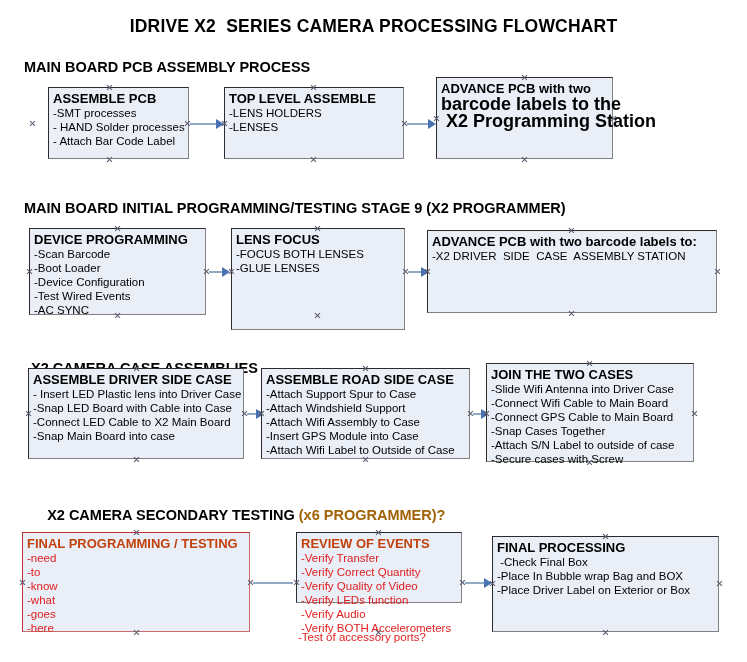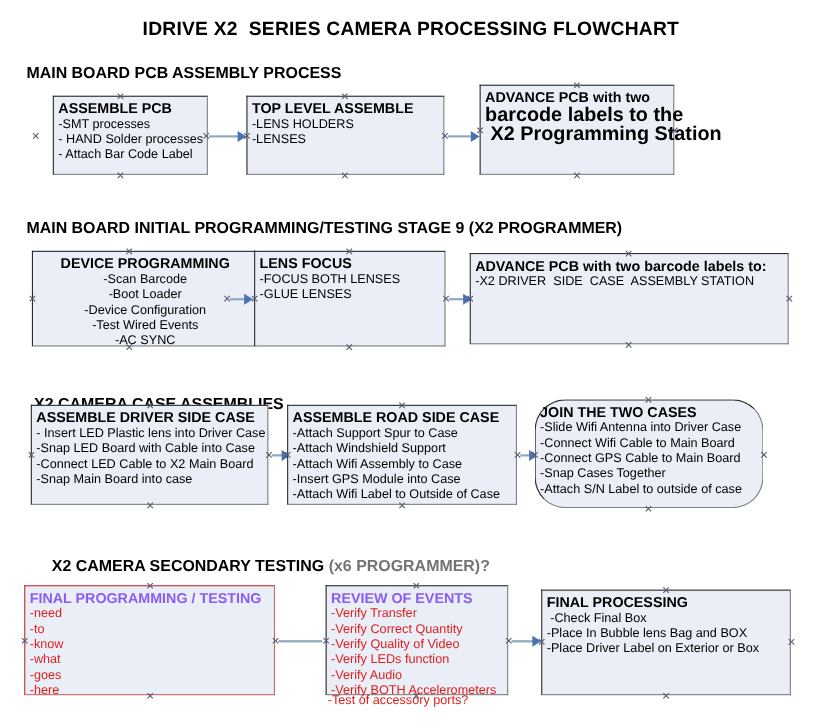--- a/index.html
+++ b/index.html
@@ -34,21 +34,21 @@
     white-space: pre;
   }
   .section-title {
     position: absolute;
     font-size: 14.5px;
     font-weight: bold;
     color: #000000;
     white-space: pre;
   }
   .section-title .accent-red {
-    color: #737373;
+    color: #a16207;
   }
 
   
   .box {
     position: absolute;
     background: #e9eef7;
     border: 1px solid #2b2b2b;
     border-right-color: #808080;
     border-bottom-color: #808080;
     box-sizing: border-box;
@@ -75,21 +75,21 @@
   }
   .box.bold-body .box-line {
     font-weight: bold;
     font-size: 18px;
     line-height: 17px;
   }
   .box.red-text .box-title,
   .box.red-text .box-line {
     color: #e02020;
   }
-  .box.red-text .box-title { color: #8b5cf6; }
+  .box.red-text .box-title { color: #c2410c; }
 
   
   .overflow-line {
     position: absolute;
     font-size: 11.5px;
     color: #e02020;
     line-height: 14px;
     white-space: pre;
   }
 
@@ -166,37 +166,37 @@
     <div class="box-line">barcode labels to the</div>
     <div class="box-line"> X2 Programming Station</div>
   </div>
   <div class="handle" style="left:521px; top:74px;"></div>
   <div class="handle" style="left:521px; top:156px;"></div>
   <div class="handle" style="left:433px; top:115px;"></div>
   <div class="handle" style="left:610px; top:115px;"></div>
 
   <div class="section-title" style="left:24px; top:200px;">MAIN BOARD INITIAL PROGRAMMING/TESTING STAGE 9 (X2 PROGRAMMER)</div>
 
-  <div class="box" style="left:29px; top:228px; width:204px; height:87px;text-align:center;">
+  <div class="box" style="left:29px; top:228px; width:177px; height:87px;">
     <div class="box-title">DEVICE PROGRAMMING</div>
     <div class="box-line">-Scan Barcode</div>
     <div class="box-line">-Boot Loader</div>
     <div class="box-line">-Device Configuration</div>
     <div class="box-line">-Test Wired Events</div>
     <div class="box-line">-AC SYNC</div>
   </div>
   <div class="handle" style="left:114px; top:225px;"></div>
   <div class="handle" style="left:114px; top:312px;"></div>
   <div class="handle" style="left:26px;  top:268px;"></div>
   <div class="handle" style="left:203px; top:268px;"></div>
 
   <div class="arrow-line" style="left:209px; top:271px; width:17px;"></div>
   <div class="arrow-head" style="left:222px; top:267px;"></div>
 
-  <div class="box" style="left:231px; top:228px; width:174px; height:87px;">
+  <div class="box" style="left:231px; top:228px; width:174px; height:102px;">
     <div class="box-title">LENS FOCUS</div>
     <div class="box-line">-FOCUS BOTH LENSES</div>
     <div class="box-line">-GLUE LENSES</div>
   </div>
   <div class="handle" style="left:314px; top:225px;"></div>
   <div class="handle" style="left:314px; top:312px;"></div>
   <div class="handle" style="left:228px; top:268px;"></div>
   <div class="handle" style="left:402px; top:268px;"></div>
 
   <div class="arrow-line" style="left:408px; top:271px; width:16px;"></div>
@@ -237,27 +237,28 @@
     <div class="box-line">-Attach Wifi Label to Outside of Case</div>
   </div>
   <div class="handle" style="left:362px; top:365px;"></div>
   <div class="handle" style="left:362px; top:456px;"></div>
   <div class="handle" style="left:258px; top:410px;"></div>
   <div class="handle" style="left:467px; top:410px;"></div>
 
   <div class="arrow-line" style="left:473px; top:413px; width:12px;"></div>
   <div class="arrow-head" style="left:481px; top:409px;"></div>
 
-  <div class="box" style="left:486px; top:363px; width:208px; height:99px;border-radius:28px;">
+  <div class="box" style="left:486px; top:363px; width:208px; height:99px;">
     <div class="box-title">JOIN THE TWO CASES</div>
     <div class="box-line">-Slide Wifi Antenna into Driver Case</div>
     <div class="box-line">-Connect Wifi Cable to Main Board</div>
     <div class="box-line">-Connect GPS Cable to Main Board</div>
     <div class="box-line">-Snap Cases Together</div>
     <div class="box-line">-Attach S/N Label to outside of case</div>
+    <div class="box-line">-Secure cases with Screw</div>
   </div>
   <div class="handle" style="left:586px; top:360px;"></div>
   <div class="handle" style="left:586px; top:459px;"></div>
   <div class="handle" style="left:483px; top:410px;"></div>
   <div class="handle" style="left:691px; top:410px;"></div>
 
   <div class="section-title" style="left:31px; top:491px;">
     <span>X2 CAMERA SECONDARY TESTING </span><span class="accent-red">(x6 PROGRAMMER)?</span>
   </div>
 
@@ -270,42 +271,42 @@
     <div class="box-line">-goes</div>
     <div class="box-line">-here</div>
   </div>
   <div class="handle" style="left:133px; top:529px;"></div>
   <div class="handle" style="left:133px; top:629px;"></div>
   <div class="handle" style="left:19px;  top:579px;"></div>
   <div class="handle" style="left:247px; top:579px;"></div>
 
   <div class="arrow-line" style="left:253px; top:582px; width:40px;"></div>
 
-  <div class="box red-text" style="left:296px; top:532px; width:166px; height:100px;">
+  <div class="box red-text" style="left:296px; top:532px; width:166px; height:71px;">
     <div class="box-title">REVIEW OF EVENTS</div>
     <div class="box-line">-Verify Transfer</div>
     <div class="box-line">-Verify Correct Quantity</div>
     <div class="box-line">-Verify Quality of Video</div>
     <div class="box-line">-Verify LEDs function</div>
     <div class="box-line">-Verify Audio</div>
     <div class="box-line">-Verify BOTH Accelerometers</div>
   </div>
   <div class="overflow-line" style="left:298px; top:630px;">-Test of accessory ports?</div>
   <div class="handle" style="left:375px; top:529px;"></div>
   <div class="handle" style="left:375px; top:629px;"></div>
   <div class="handle" style="left:293px; top:579px;"></div>
   <div class="handle" style="left:459px; top:579px;"></div>
 
   <div class="arrow-line" style="left:465px; top:582px; width:22px;"></div>
   <div class="arrow-head" style="left:484px; top:578px;"></div>
 
   <div class="box" style="left:492px; top:536px; width:227px; height:96px;">
     <div class="box-title">FINAL PROCESSING</div>
     <div class="box-line"> -Check Final Box</div>
-    <div class="box-line">-Place In Bubble lens Bag and BOX</div>
+    <div class="box-line">-Place In Bubble wrap Bag and BOX</div>
     <div class="box-line">-Place Driver Label on Exterior or Box</div>
   </div>
   <div class="handle" style="left:602px; top:533px;"></div>
   <div class="handle" style="left:602px; top:629px;"></div>
   <div class="handle" style="left:489px; top:580px;"></div>
   <div class="handle" style="left:716px; top:580px;"></div>
 
 </div>
 
 </body></html>

